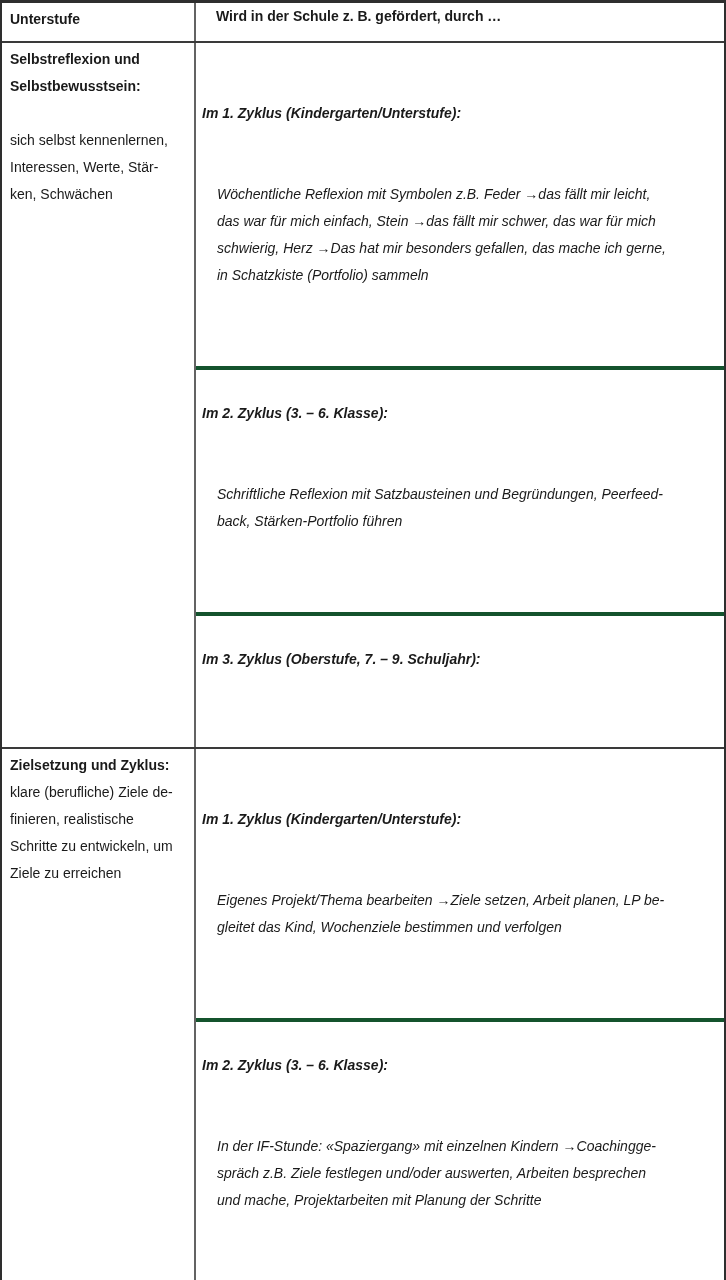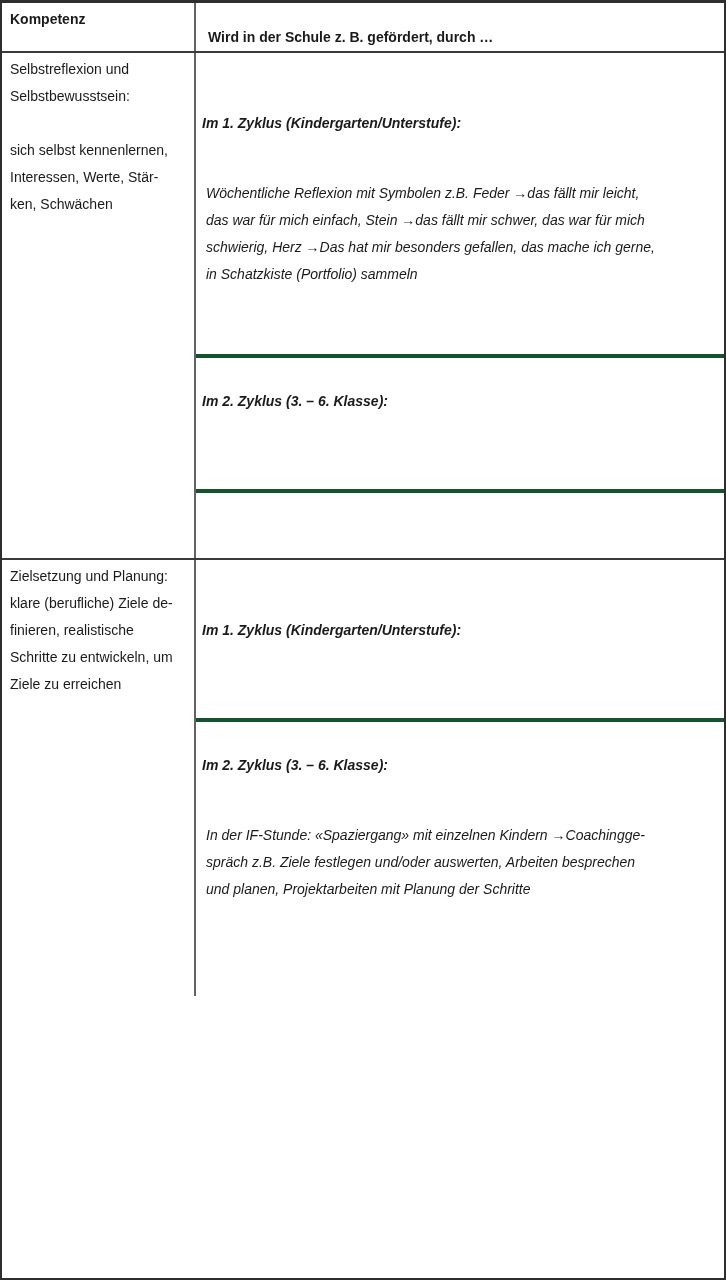--- a/index.html
+++ b/index.html
@@ -42,90 +42,94 @@
   }
   .cell.right {
     padding: 0;
   }
   .th {
     font-weight: bold;
     padding-top: 6px;
     padding-bottom: 8px;
   }
   .cell.right.th {
-    padding-left: 12px;
-    margin-top: 21px;
+    padding-left: 20px;
   }
   .b {
-    font-weight: normal;
+    font-weight: bold;
     margin-top: 48px;
   }
   .section {
     padding: 3px 6px 8px 6px;
     font-style: italic;
   }
   .section + .section {
     border-top: 4px solid #14532d;
   }
   .heading {
     font-weight: bold;
     margin: 0 0 12px 0;
     white-space: pre-line;
   }
   .body {
-    margin: 4px;
+    margin: 15px;
     white-space: pre-line;
   }
 </style>
 </head>
 <body>
 
 <div class="tbl">
 
   <div class="row">
-    <div class="cell left th">Kompetenz</div>
+    <div class="cell left th">Unterstufe</div>
     <div class="cell right th">Wird in der Schule z. B. gefördert, durch …</div>
   </div>
 
   <div class="row">
     <div class="cell left"><span class="b">Selbstreflexion und
 Selbstbewusstsein:</span><span>
 
 sich selbst kennenlernen,
 Interessen, Werte, Stär-
 ken, Schwächen</span></div>
     <div class="cell right">
       <div class="section">
         <p class="heading">Im 1. Zyklus (Kindergarten/Unterstufe):</p>
         <p class="body">Wöchentliche Reflexion mit Symbolen z.B. Feder →das fällt mir leicht,
 das war für mich einfach, Stein →das fällt mir schwer, das war für mich
 schwierig, Herz →Das hat mir besonders gefallen, das mache ich gerne,
 in Schatzkiste (Portfolio) sammeln</p>
       </div>
       <div class="section">
         <p class="heading">Im 2. Zyklus (3. – 6. Klasse):</p>
+        <p class="body">Schriftliche Reflexion mit Satzbausteinen und Begründungen, Peerfeed-
+back, Stärken-Portfolio führen</p>
       </div>
       <div class="section">
+        <p class="heading">Im 3. Zyklus (Oberstufe, 7. – 9. Schuljahr):</p>
       </div>
     </div>
   </div>
 
   <div class="row">
-    <div class="cell left"><span class="b">Zielsetzung und Planung:</span><span>
+    <div class="cell left"><span class="b">Zielsetzung und Zyklus:</span><span>
 klare (berufliche) Ziele de-
 finieren, realistische
 Schritte zu entwickeln, um
 Ziele zu erreichen</span></div>
     <div class="cell right">
       <div class="section">
         <p class="heading">Im 1. Zyklus (Kindergarten/Unterstufe):</p>
+        <p class="body">Eigenes Projekt/Thema bearbeiten →Ziele setzen, Arbeit planen, LP be-
+gleitet das Kind, Wochenziele bestimmen und verfolgen</p>
       </div>
       <div class="section">
         <p class="heading">Im 2. Zyklus (3. – 6. Klasse):</p>
         <p class="body">In der IF-Stunde: «Spaziergang» mit einzelnen Kindern →Coachingge-
 spräch z.B. Ziele festlegen und/oder auswerten, Arbeiten besprechen
-und planen, Projektarbeiten mit Planung der Schritte</p>
+und mache, Projektarbeiten mit Planung der Schritte</p>
       </div>
       
     </div>
   </div>
 
 </div>
 
 </body></html>

